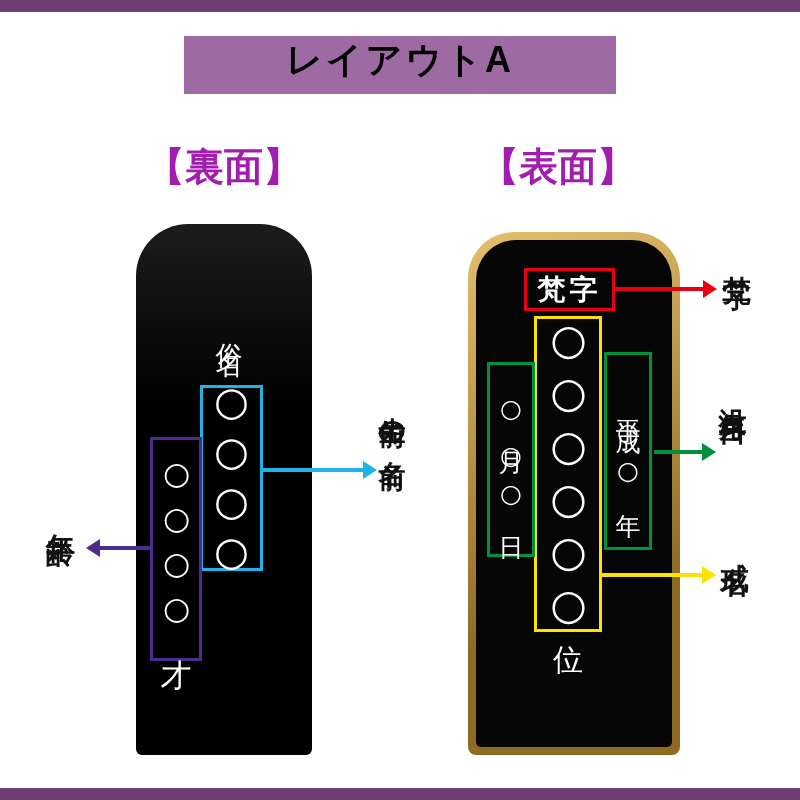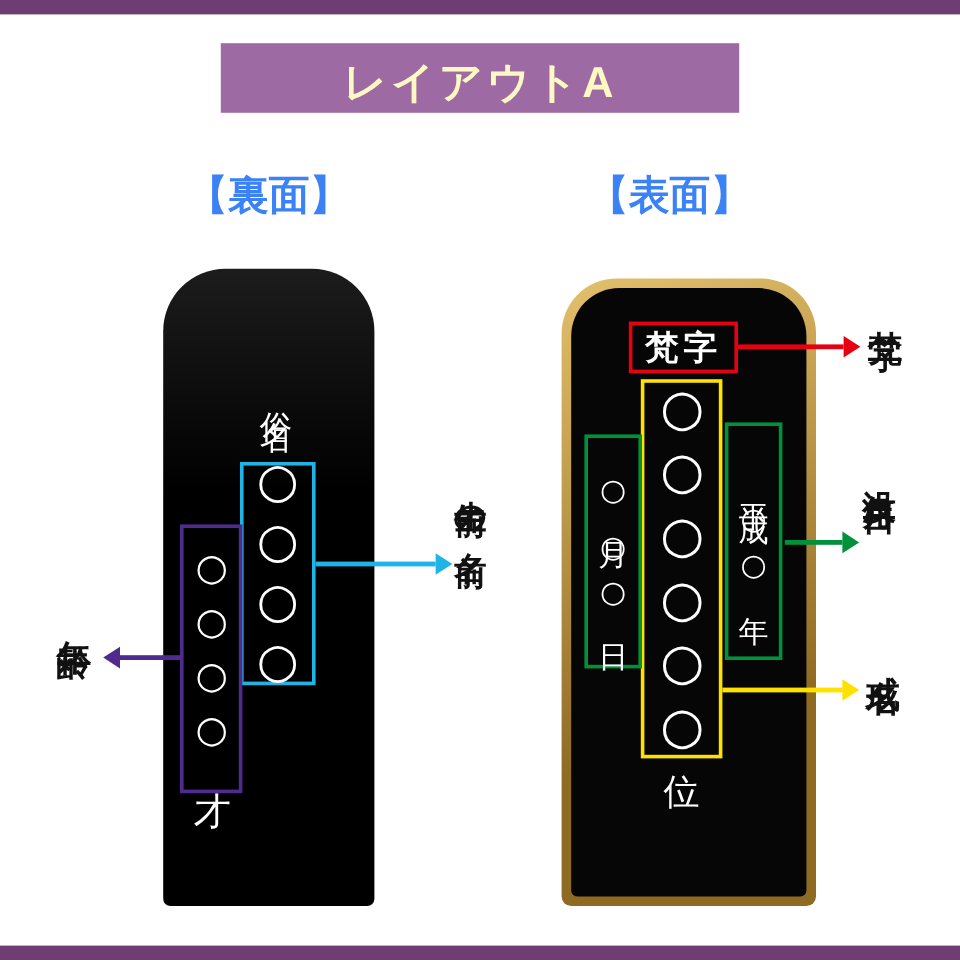--- a/index.html
+++ b/index.html
@@ -16,23 +16,23 @@
   }
   *{margin:0;padding:0;box-sizing:border-box;}
   body{width:800px;height:800px;background:#fff;font-family:"Liberation Sans",sans-serif;}
   .page{position:relative;width:800px;height:800px;background:#fff;overflow:hidden;}
 
   .strip{position:absolute;left:0;width:800px;height:12px;background:var(--strip);}
   .strip.top{top:0}
   .strip.bottom{bottom:0}
 
   .header{position:absolute;left:184px;top:36px;width:432px;height:58px;background:var(--header-bg);
-    display:flex;align-items:flex-end;justify-content:center;color:#fef9c3;font-size:36px;font-weight:bold;letter-spacing:3px;}
+    display:flex;align-items:flex-start;justify-content:center;color:#000000;font-size:36px;font-weight:bold;letter-spacing:3px;}
 
-  .panel-title{position:absolute;font-size:34px;font-weight:bold;color:#3b82f6;text-align:center;}
+  .panel-title{position:absolute;font-size:39px;font-weight:bold;color:#a21caf;text-align:center;}
   .back-title{left:136px;top:140px;width:176px;}
   .front-title{left:452px;top:140px;width:212px;}
 
   .tablet{position:absolute;}
   .back-tablet{left:136px;top:224px;width:176px;height:531px;
     background:linear-gradient(180deg,#1c1c1c,#000 35%);border-radius:52px 52px 6px 6px;}
   .front-tablet{left:468px;top:232px;width:212px;height:523px;
     background:linear-gradient(160deg,var(--gold-light),var(--gold-dark) 70%);border-radius:46px 46px 8px 8px;}
   .front-face{position:absolute;inset:8px;background:var(--tablet);border-radius:40px 40px 5px 5px;}
 

